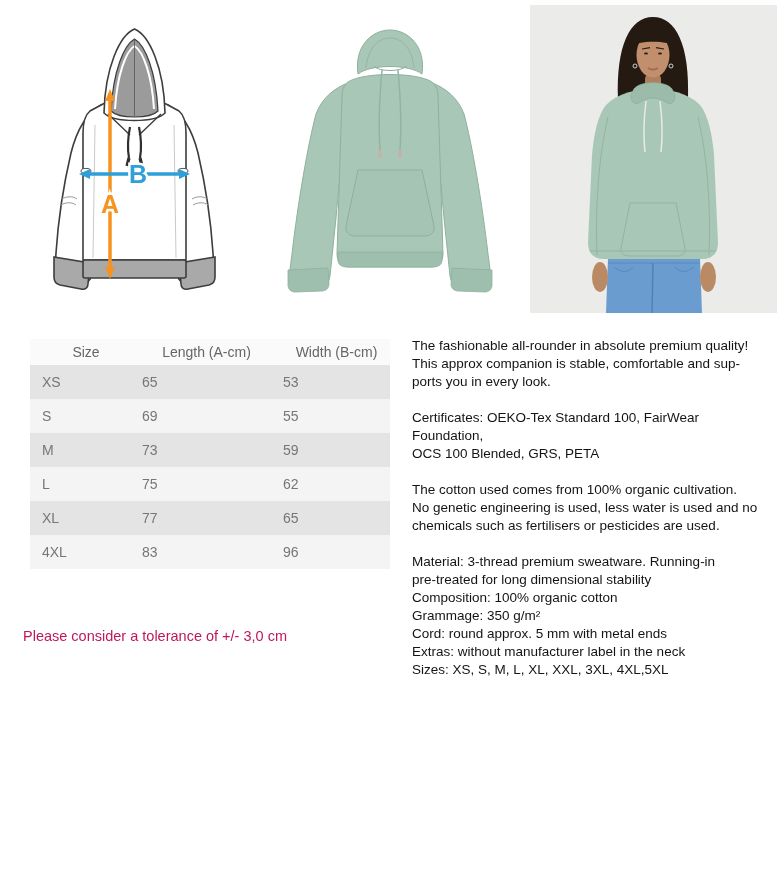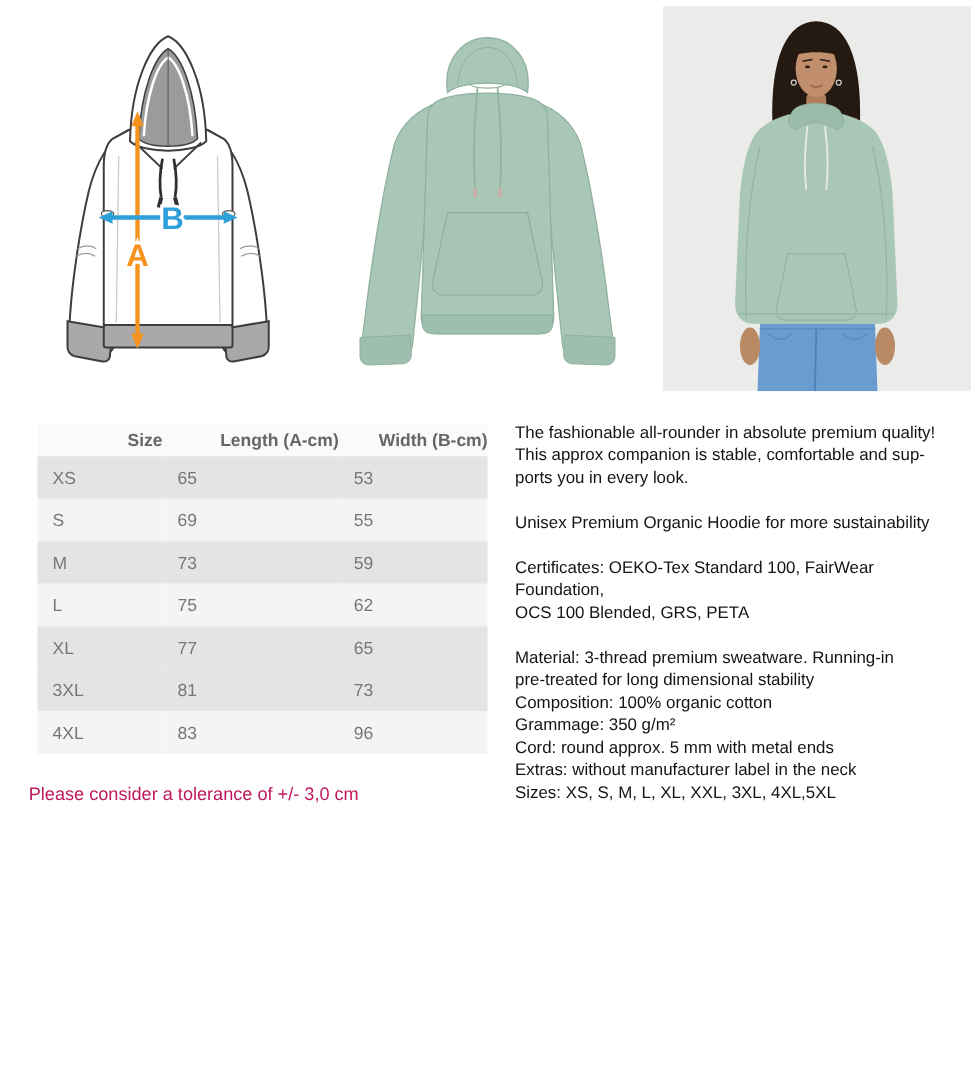--- a/index.html
+++ b/index.html
@@ -9,21 +9,21 @@
 
   .img-box { position: absolute; }
   .diagram-img { left: 45px; top: 25px; width: 195px; height: 270px; }
   .product-img { left: 278px; top: 22px; width: 230px; height: 275px; }
   .model-img   { left: 530px; top: 5px;  width: 247px; height: 308px; }
   .img-box svg { width: 100%; height: 100%; display: block; }
 
   .size-table { position: absolute; left: 30px; top: 339px; width: 360px;
                 border-collapse: collapse; font-size: 14px; color: #767676; }
   .size-table col.c1 { width: 100px; } .size-table col.c2 { width: 141px; } .size-table col.c3 { width: 119px; }
-  .size-table th { text-align: right; font-weight: 700; color: #666666; height: 26px; padding: 0 0 0 12px; background: #fafafa; }
+  .size-table th { text-align: center; font-weight: 400; color: #666666; height: 26px; padding: 0 0 0 12px; background: #fafafa; }
   .size-table td { height: 34px; padding: 0 0 0 12px; }
   .size-table tr.stripe { background: #e4e4e4; }
   .size-table tr.light  { background: #f4f4f4; }
 
   .tolerance-note { position: absolute; left: 23px; top: 628px; font-size: 14.5px; color: #be185d; }
 
   .description { position: absolute; left: 412px; top: 337px; width: 358px;
                  font-size: 13.5px; line-height: 18px; color: #141414; }
   .description p { margin: 0 0 18px 0; white-space: pre-line; }
 
@@ -165,42 +165,39 @@
       <tr class="light">
         <td>L</td>
         <td>75</td>
         <td>62</td>
       </tr>
       <tr class="stripe">
         <td>XL</td>
         <td>77</td>
         <td>65</td>
       </tr>
-      <tr class="stripe">
-        <td>3XL</td>
-        <td>81</td>
-        <td>73</td>
-      </tr>
       <tr class="light">
         <td>4XL</td>
         <td>83</td>
         <td>96</td>
       </tr>
     </tbody>
   </table>
 
   <div class="tolerance-note">Please consider a tolerance of +/- 3,0 cm</div>
 
   <div class="description">
     <p>The fashionable all-rounder in absolute premium quality!
 This approx companion is stable, comfortable and sup-
 ports you in every look.</p>
-    <p>Unisex Premium Organic Hoodie for more sustainability</p>
     <p>Certificates: OEKO-Tex Standard 100, FairWear Foundation,
 OCS 100 Blended, GRS, PETA</p>
+    <p>The cotton used comes from 100% organic cultivation.
+No genetic engineering is used, less water is used and no
+chemicals such as fertilisers or pesticides are used.</p>
     <p>Material: 3-thread premium sweatware. Running-in
 pre-treated for long dimensional stability
 Composition: 100% organic cotton
 Grammage: 350 g/m²
 Cord: round approx. 5 mm with metal ends
 Extras: without manufacturer label in the neck
 Sizes: XS, S, M, L, XL, XXL, 3XL, 4XL,5XL</p>
   </div>
 
 </div>

